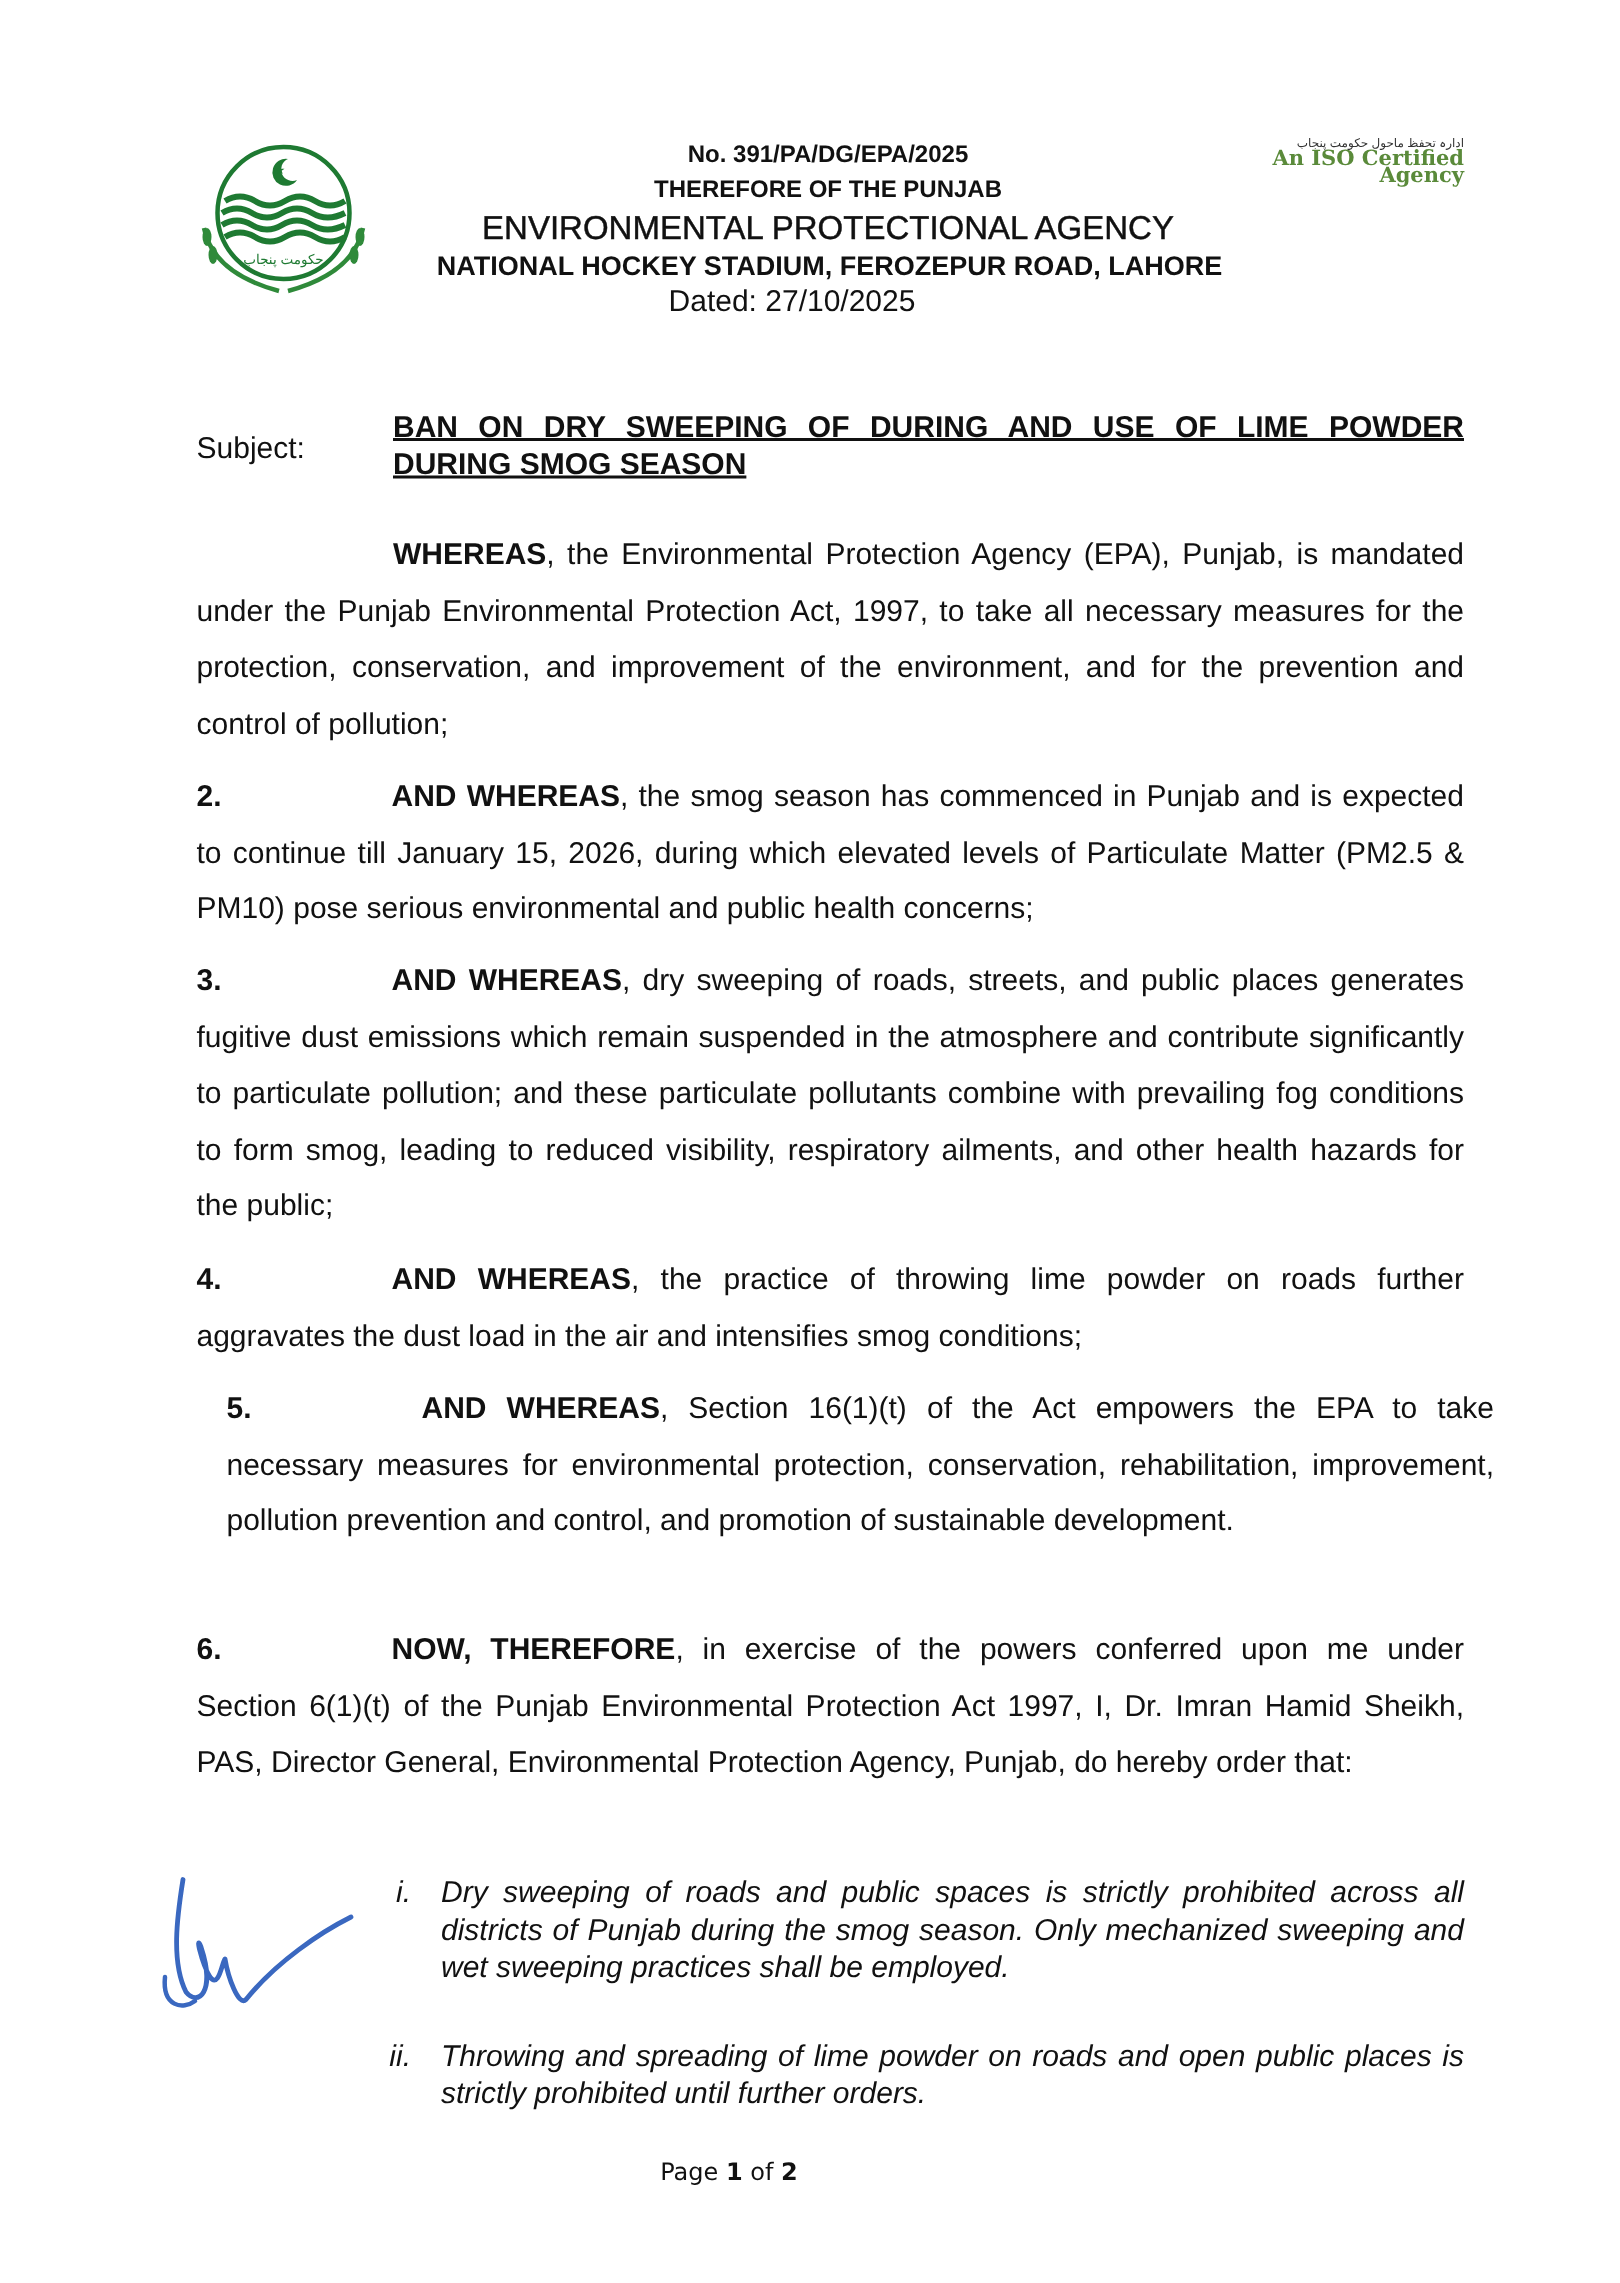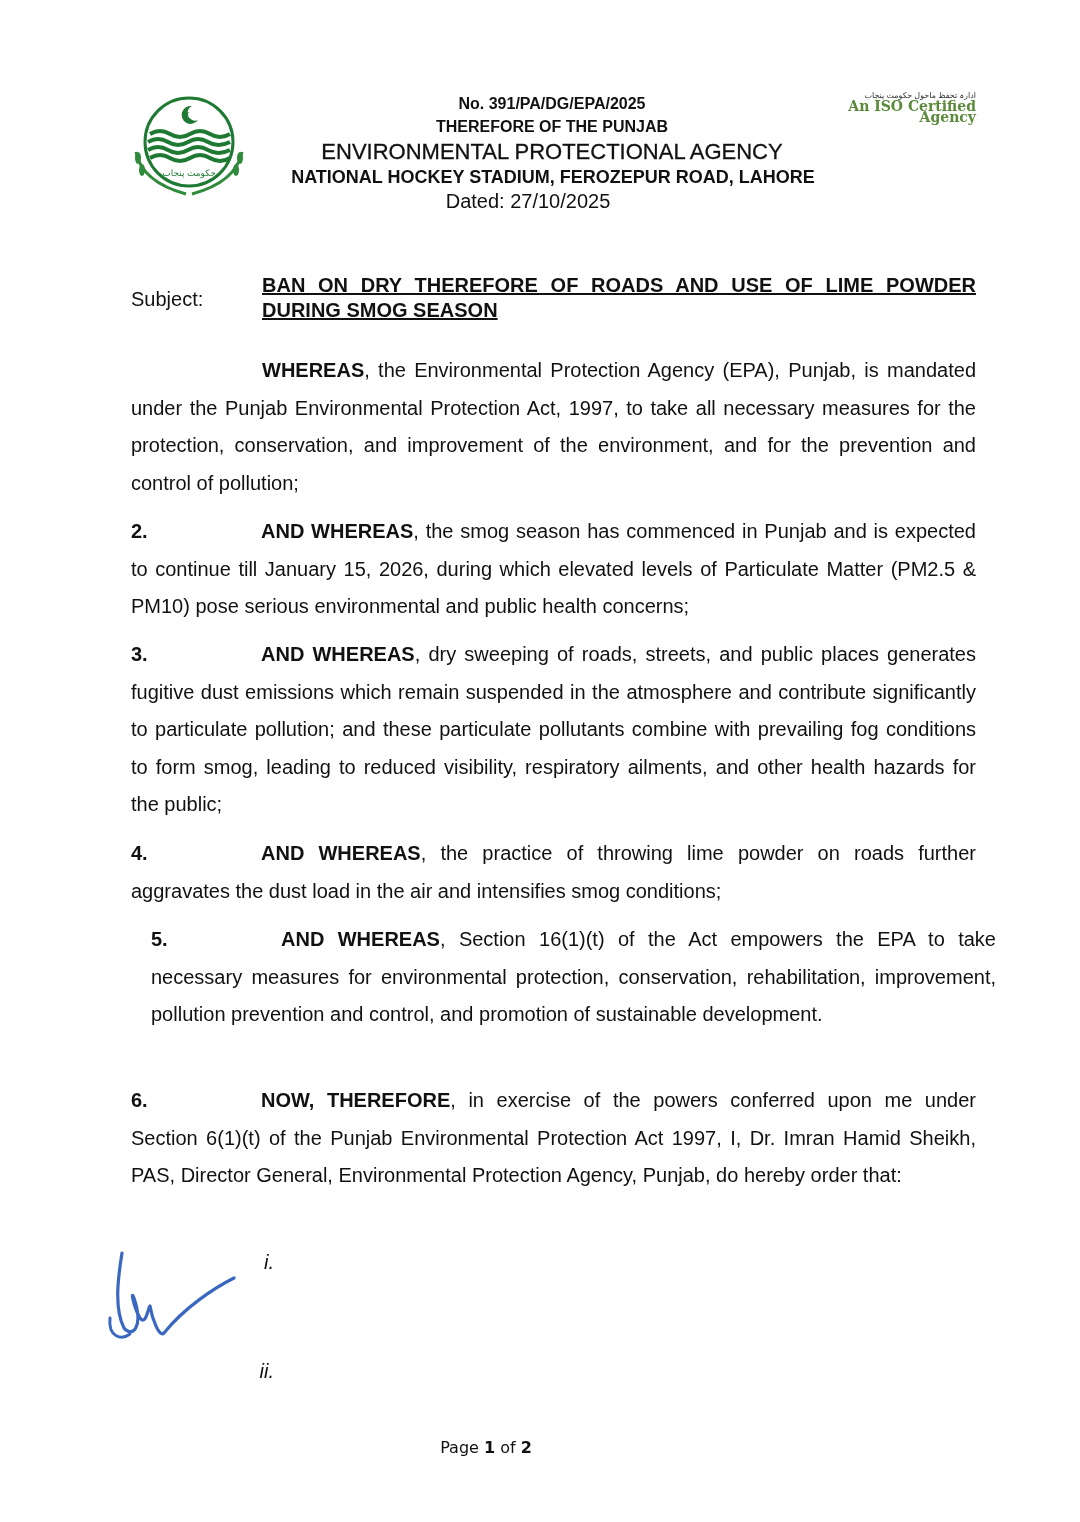--- a/index.html
+++ b/index.html
@@ -47,21 +47,21 @@
 <div class="abs hdr" style="top:167px;font-size:18px;left:258px;width:590px;">NATIONAL HOCKEY STADIUM, FEROZEPUR ROAD, LAHORE</div>
 <div class="abs hdr" style="top:190px;font-size:20px;font-weight:normal;left:248px;width:560px;">Dated: 27/10/2025</div>
 
 <div class="abs" style="left:844px;top:90px;width:132px;height:82px;">
   <div style="font-size:8px;color:#333;text-align:right;line-height:11px;direction:rtl;">ادارہ تحفظ ماحول حکومت پنجاب</div>
   <div style="font-family:'DejaVu Serif',serif;font-size:14px;font-weight:bold;color:#5a8a3a;text-align:right;line-height:11px;">An ISO Certified Agency</div>
 </div>
 
 <div class="abs" style="left:131px;top:288px;font-size:20px;font-weight:normal;">Subject:</div>
 <div class="abs" style="left:262px;top:273px;width:714px;font-size:20px;font-weight:bold;line-height:25px;">
-  <div style="text-decoration:underline;text-align:justify;text-align-last:justify;">BAN ON DRY THEREFORE OF ROADS AND USE OF LIME POWDER</div>
+  <div style="text-decoration:underline;text-align:justify;text-align-last:justify;">BAN ON DRY SWEEPING OF DURING AND USE OF LIME POWDER</div>
   <div style="text-decoration:underline;display:inline-block;">DURING SMOG SEASON</div>
 </div>
 
 <div class="para" style="top:352px;text-indent:131px;">
   <span class="b">WHEREAS</span><span>, the Environmental Protection Agency (EPA), Punjab, is mandated under the Punjab Environmental Protection Act, 1997, to take all necessary measures for the protection, conservation, and improvement of the environment, and for the prevention and control of pollution;</span>
 </div>
 <div class="para" style="top:513px;">
   <span class="num">2.</span><span class="b">AND WHEREAS</span><span>, the smog season has commenced in Punjab and is expected to continue till January 15, 2026, during which elevated levels of Particulate Matter (PM2.5 &amp; PM10) pose serious environmental and public health concerns;</span>
 </div>
 <div class="para" style="top:636px;">
@@ -79,20 +79,22 @@
 
 <div class="abs" style="left:104px;top:1248px;width:135px;height:95px;">
   <svg width="135" height="95" viewBox="0 0 135 95">
     <path d="M18 5 C14 30 10 60 20 80 C28 90 40 80 30 50 C26 40 30 60 36 70 C42 78 44 60 46 58 C48 70 55 90 60 85 C80 60 110 40 130 30" fill="none" stroke="#3a68c0" stroke-width="3.2" stroke-linecap="round" stroke-linejoin="round"></path>
     <path d="M6 70 C4 90 18 92 26 86" fill="none" stroke="#3a68c0" stroke-width="3" stroke-linecap="round"></path>
   </svg>
 </div>
 
 <div class="ord" style="left:244px;top:1250px;width:732px;height:80px;">
   <span class="n">i.</span>
+  <span class="t">Dry sweeping of roads and public spaces is strictly prohibited across all districts of Punjab during the smog season. Only mechanized sweeping and wet sweeping practices shall be employed.</span>
 </div>
 <div class="ord" style="left:244px;top:1335px;width:732px;height:55px;margin-top:24px;">
   <span class="n">ii.</span>
+  <span class="t">Throwing and spreading of lime powder on roads and open public places is strictly prohibited until further orders.</span>
 </div>
 
 <div class="abs" style="left:0;width:972px;top:1438px;text-align:center;font-size:16px;font-family:'DejaVu Sans',sans-serif;">
   <span>Page </span><b>1</b><span> of </span><b>2</b>
 </div>
 
 </body></html>

